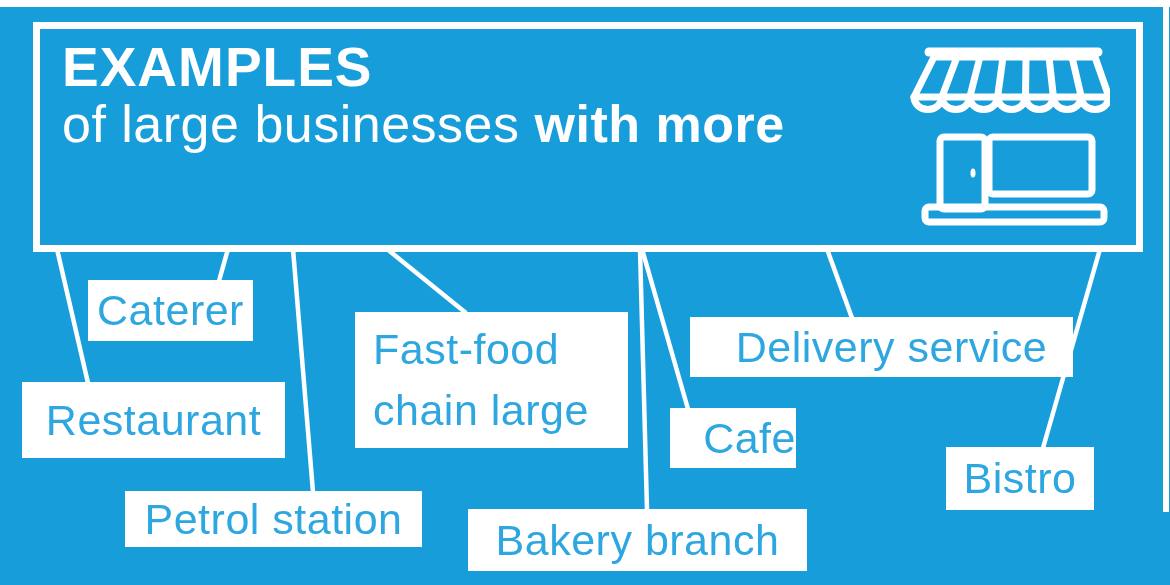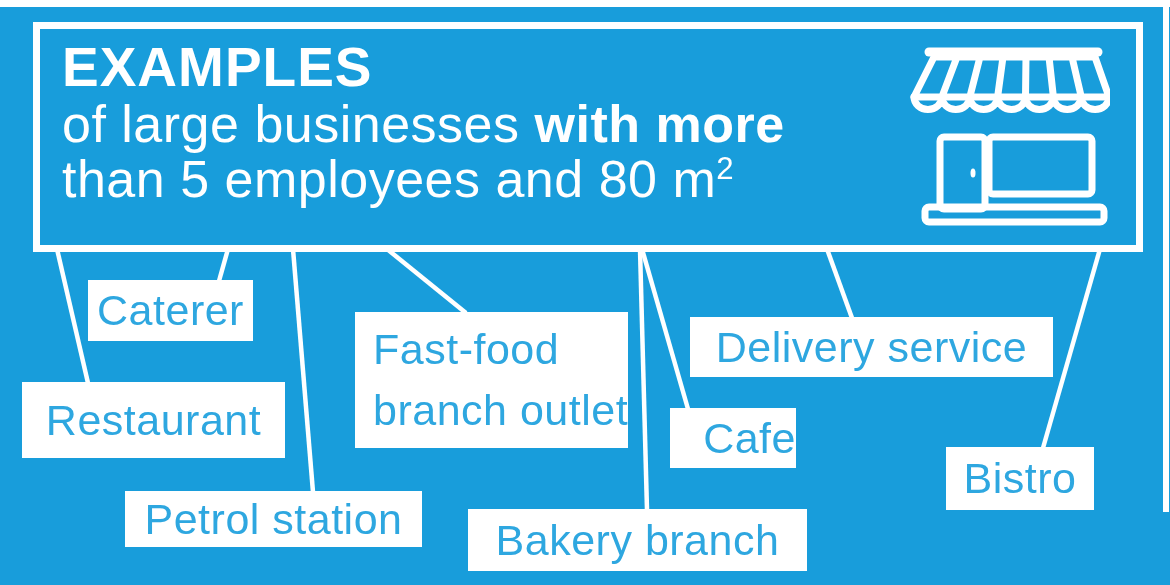--- a/index.html
+++ b/index.html
@@ -45,21 +45,21 @@
     flex-direction:column;align-items:flex-start;justify-content:center;
     padding-left:18px;box-sizing:border-box;
   }
   .label.two-line .ln{line-height:61px;}
   #lb-caterer   {left:88px;  top:280px; width:165px; height:61px;}
   #lb-restaurant{left:22px;  top:382px; width:263px; height:76px;}
   #lb-fastfood  {left:355px; top:312px; width:273px; height:136px;}
   #lb-petrol    {left:125px; top:491px; width:297px; height:56px;}
   #lb-cafe      {left:670px; top:408px; width:126px; height:60px;justify-content:flex-end;}
   #lb-bakery    {left:468px; top:509px; width:339px; height:62px;}
-  #lb-delivery  {left:690px; top:317px; width:363px; height:60px;}
+  #lb-delivery  {left:690px; top:317px; width:363px; height:60px;padding-left:20px;}
   #lb-bistro    {left:946px; top:447px; width:148px; height:63px;}
 </style>
 </head>
 <body>
 
 <div class="canvas" style="--bg: #189DDB; --frame: #FFFFFF; --labeltext: #2EA7E0; --labelbg: #FFFFFF; --headtext: #FFFFFF;">
 
   <svg class="layer" width="1170" height="585" viewBox="0 0 1170 585">
     <rect x="0" y="0" width="1170" height="7" fill="#ffffff"></rect>
     <line x1="1166" y1="0" x2="1166" y2="512" stroke="#ffffff" stroke-width="6"></line>
@@ -70,21 +70,20 @@
     <line x1="640" y1="249" x2="647" y2="510" stroke="#ffffff" stroke-width="4.5"></line>
     <line x1="642" y1="249" x2="688" y2="409" stroke="#ffffff" stroke-width="4.5"></line>
     <line x1="827" y1="249" x2="852" y2="318" stroke="#ffffff" stroke-width="4.5"></line>
     <line x1="1100" y1="249" x2="1043" y2="448" stroke="#ffffff" stroke-width="4.5"></line>
   </svg>
 
   <div class="header-box">
     <div class="header-text">
       <div class="header-title">EXAMPLES</div>
       <div class="header-sub"><span>of large businesses </span><span class="b">with more</span></div>
-      <div class="header-sub"><span>than 5 employees and 80 m</span><sup>2</sup></div>
     </div>
 
     <svg class="store-icon" width="200" height="184" viewBox="0 0 200 182" fill="none" stroke="#ffffff" stroke-width="7" stroke-linecap="round" stroke-linejoin="round">
 
       <path d="M19 6 H188" stroke-width="9"></path>
 
       <path d="
         M24 11 L185 11
         M4 51 L199 51
         M24 11 L4 51
@@ -118,21 +117,21 @@
   <div class="label" id="lb-caterer">
       <span>Caterer</span>
     </div>
 
   <div class="label" id="lb-restaurant">
       <span>Restaurant</span>
     </div>
 
   <div class="label two-line" id="lb-fastfood">
     <span class="ln">Fast-food</span>
-    <span class="ln">branch outlet</span>
+    <span class="ln">chain large</span>
   </div>
 
   <div class="label" id="lb-petrol">
       <span>Petrol station</span>
     </div>
 
   <div class="label" id="lb-cafe">
       <span>Cafe</span>
     </div>
 

